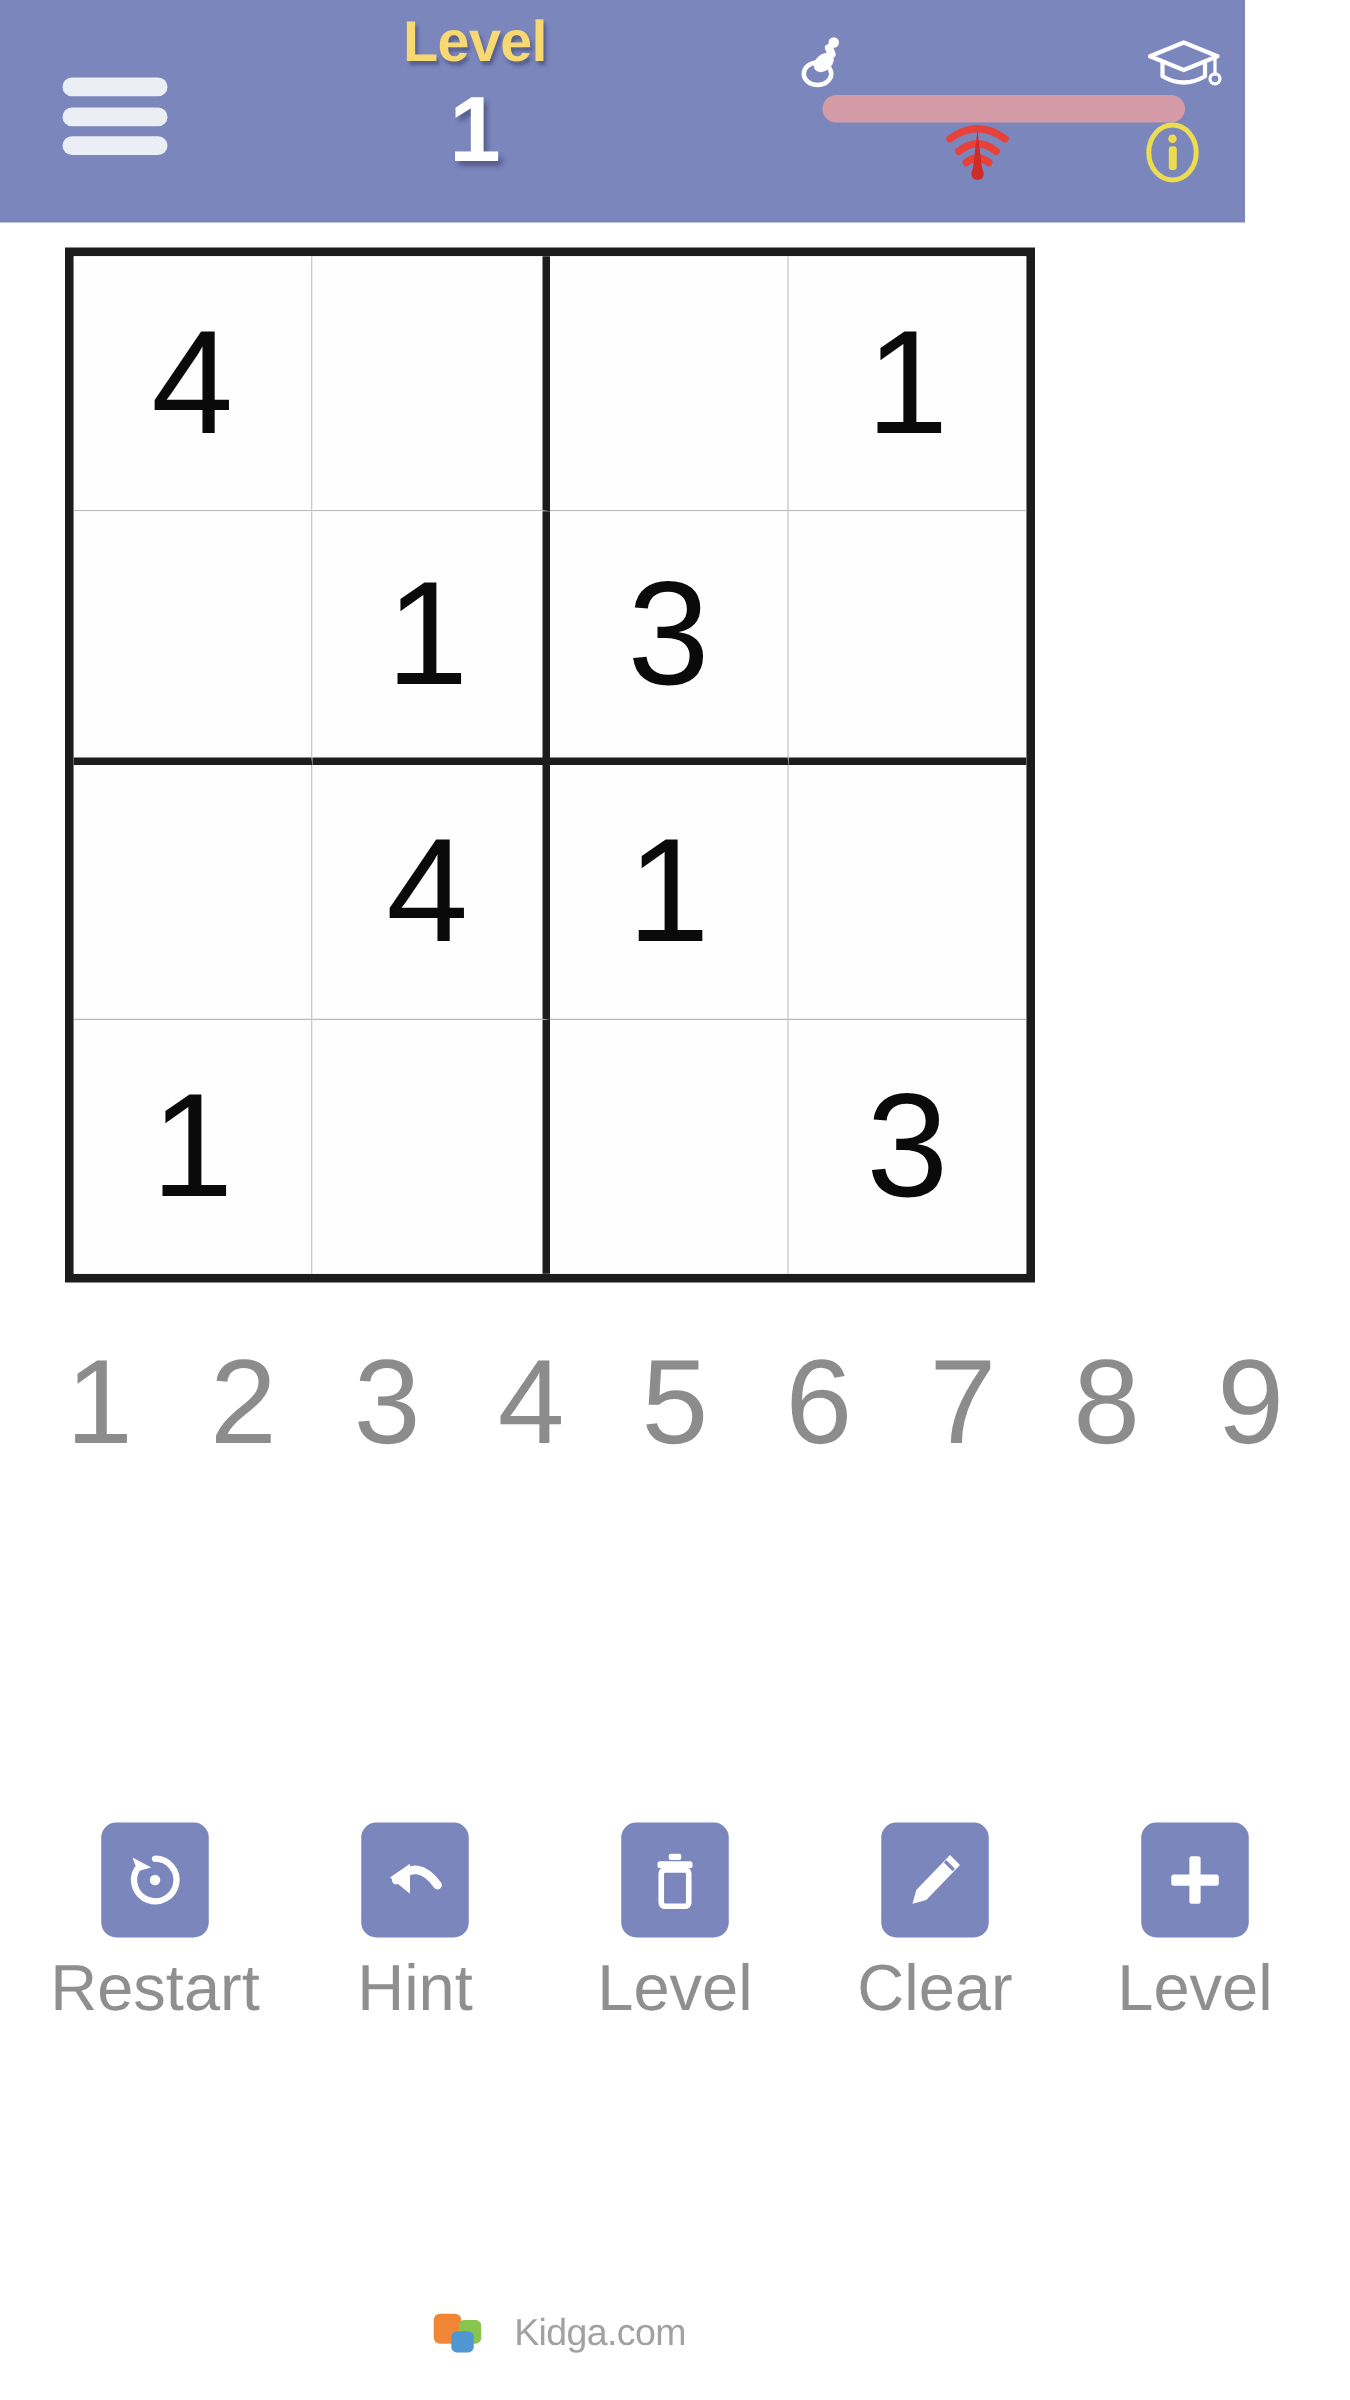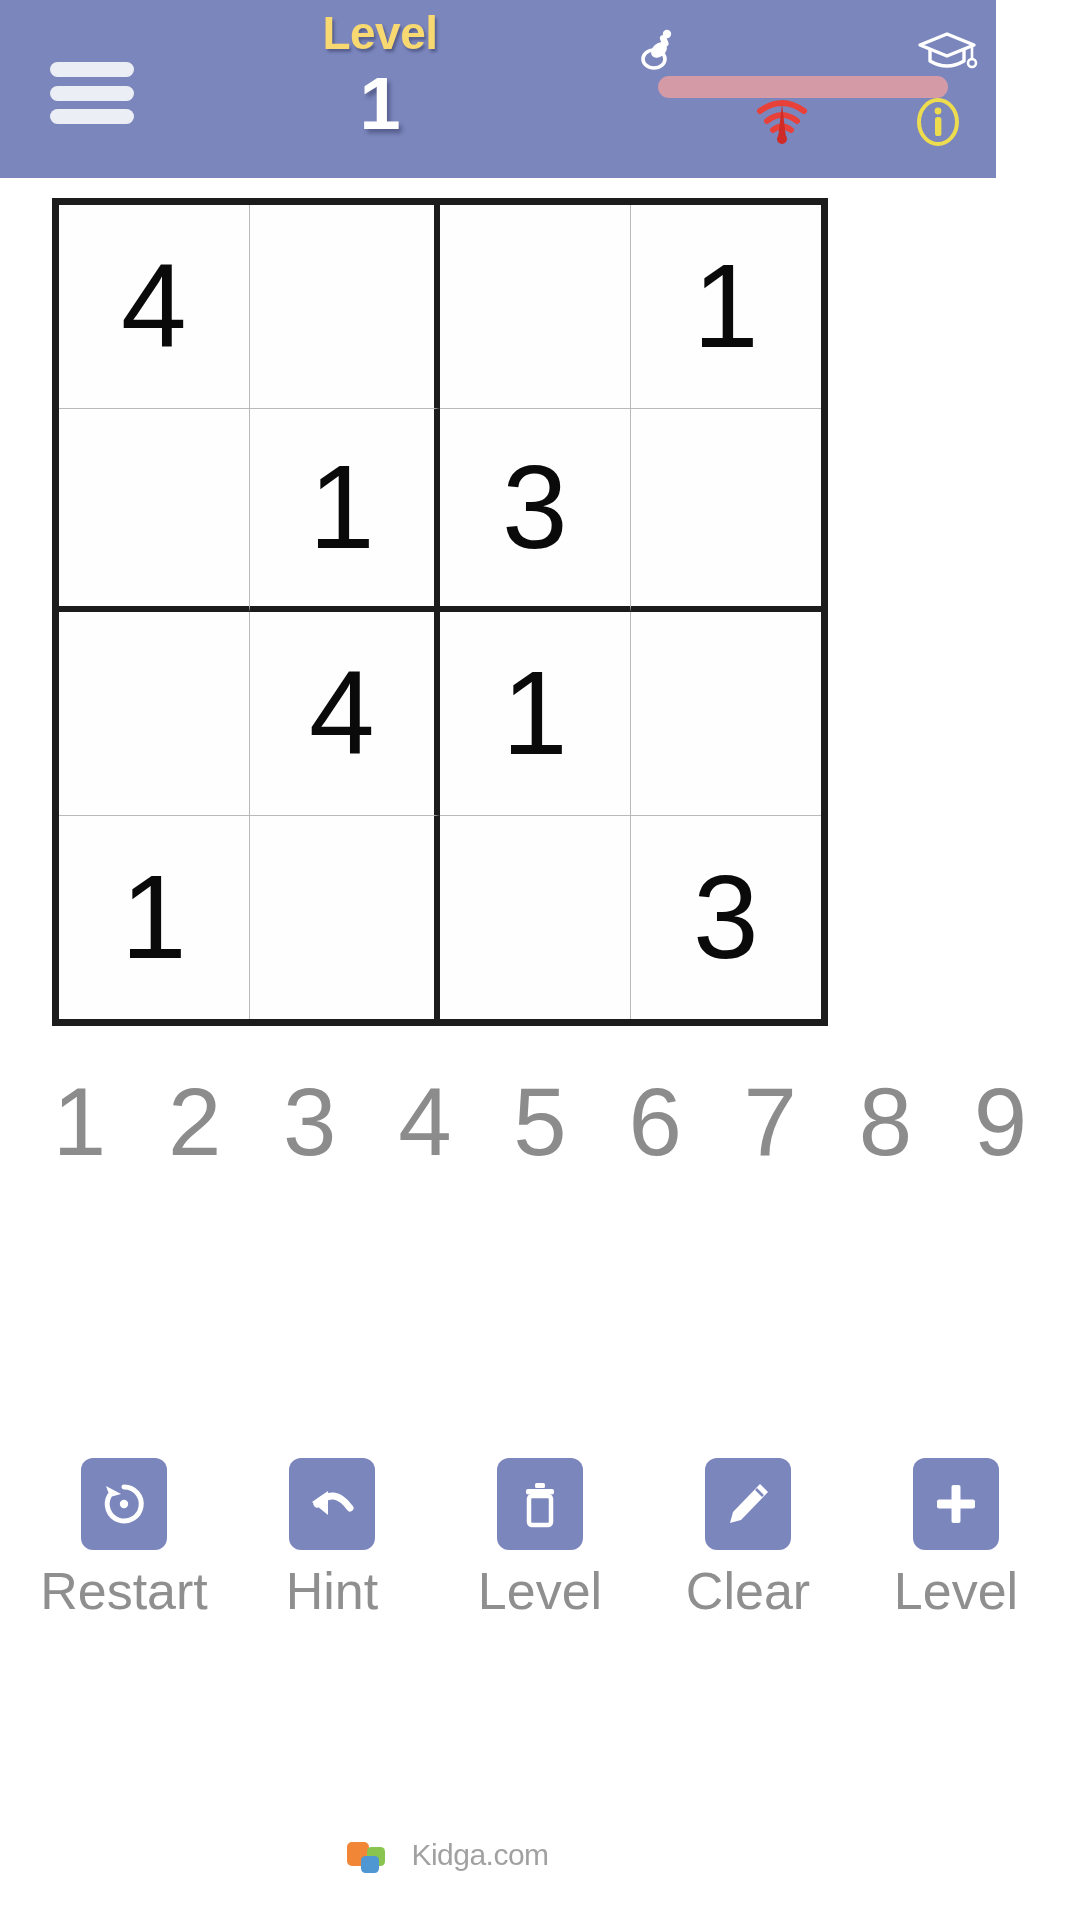--- a/index.html
+++ b/index.html
@@ -127,21 +127,21 @@
     margin-bottom:14px;
   }
   .tool-lbl{
     font-size:52px; color:#8f8f8f; line-height:1.05;
   }
 
   
   .watermark{
     position:absolute; left:0; top:1838px;
     width:895px; height:58px;
-    display:flex; justify-content:center;
+    display:flex; align-items:center; justify-content:center;
     gap:17px; opacity:.92;
   }
   .wm-logo{ width:48px; height:40px; position:relative; }
   .wm-text{
     font-size:30px; color:#9a9a9a; letter-spacing:-0.5px;
     position:relative;
   }
 </style>
 </head>
 <body>

